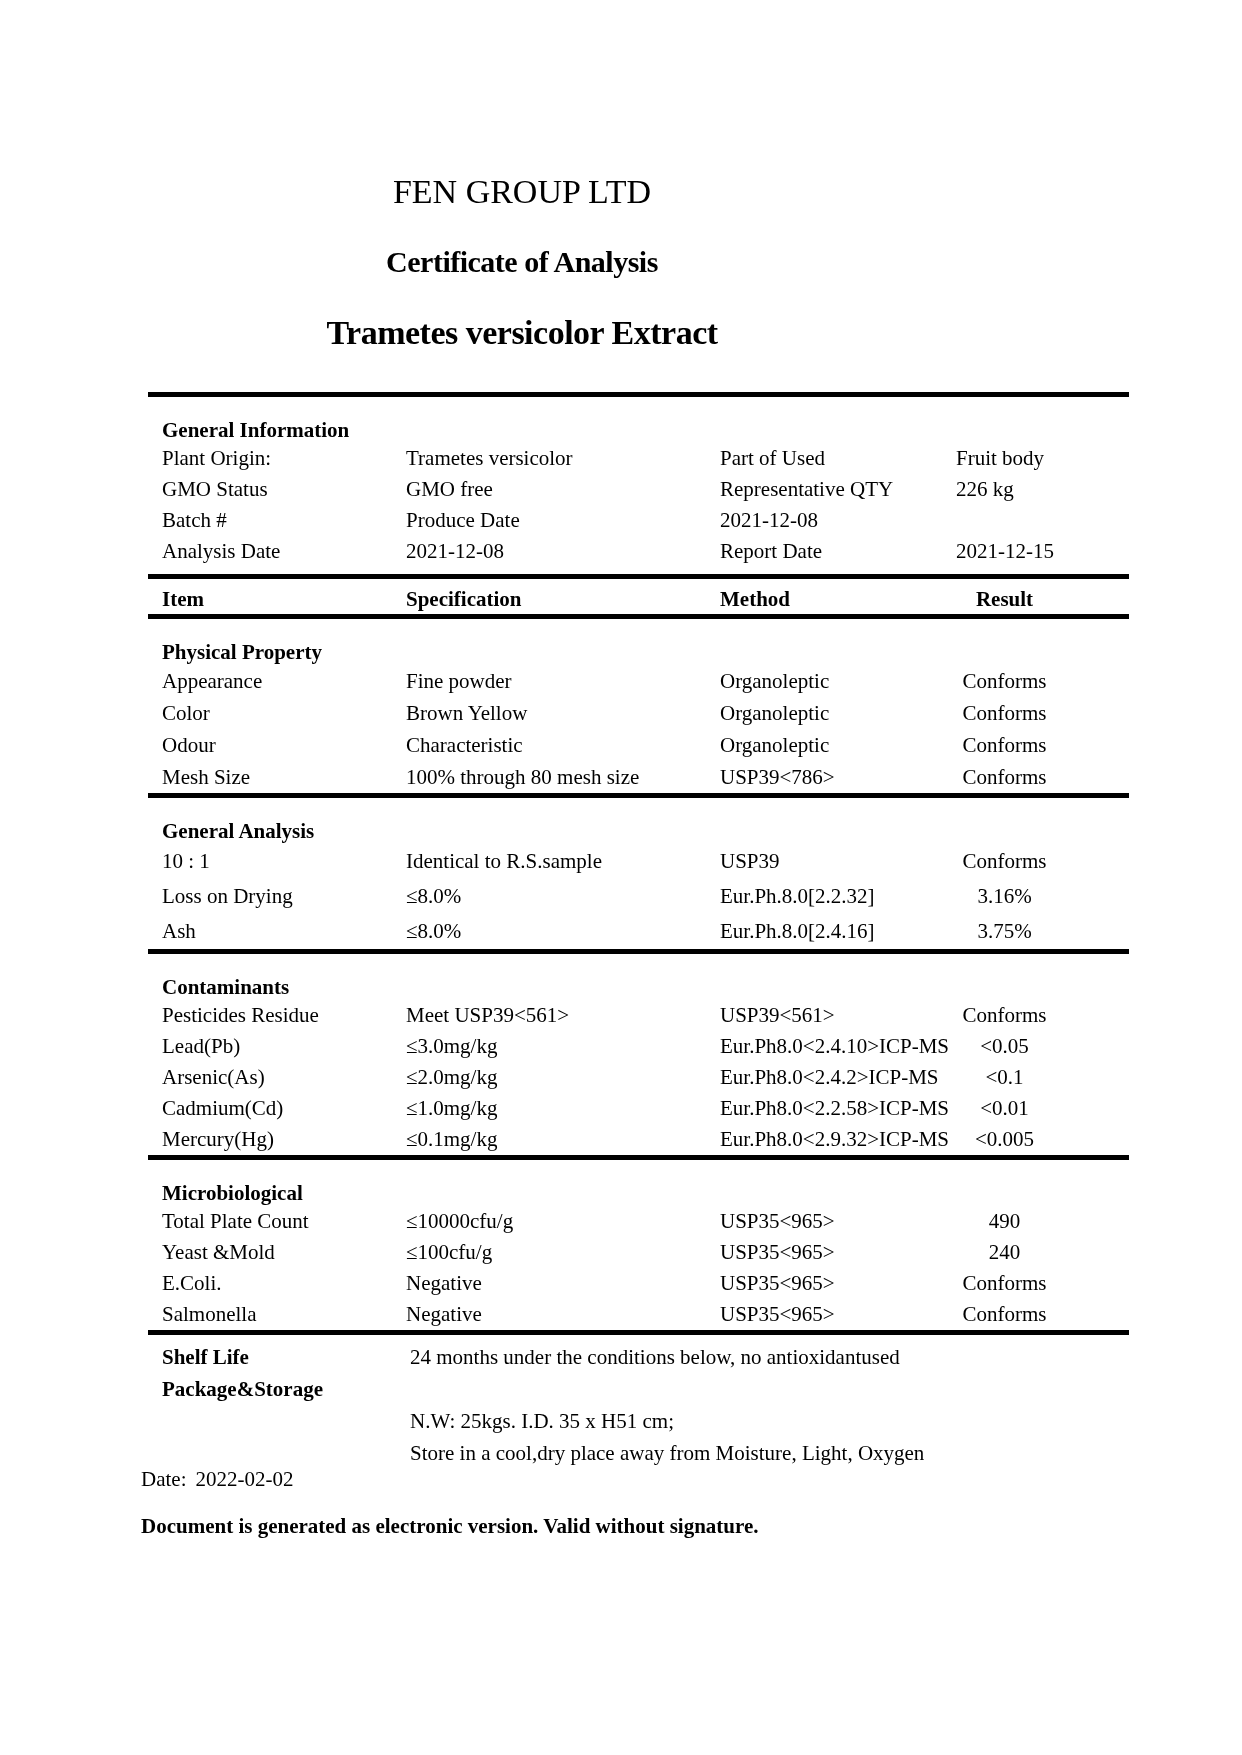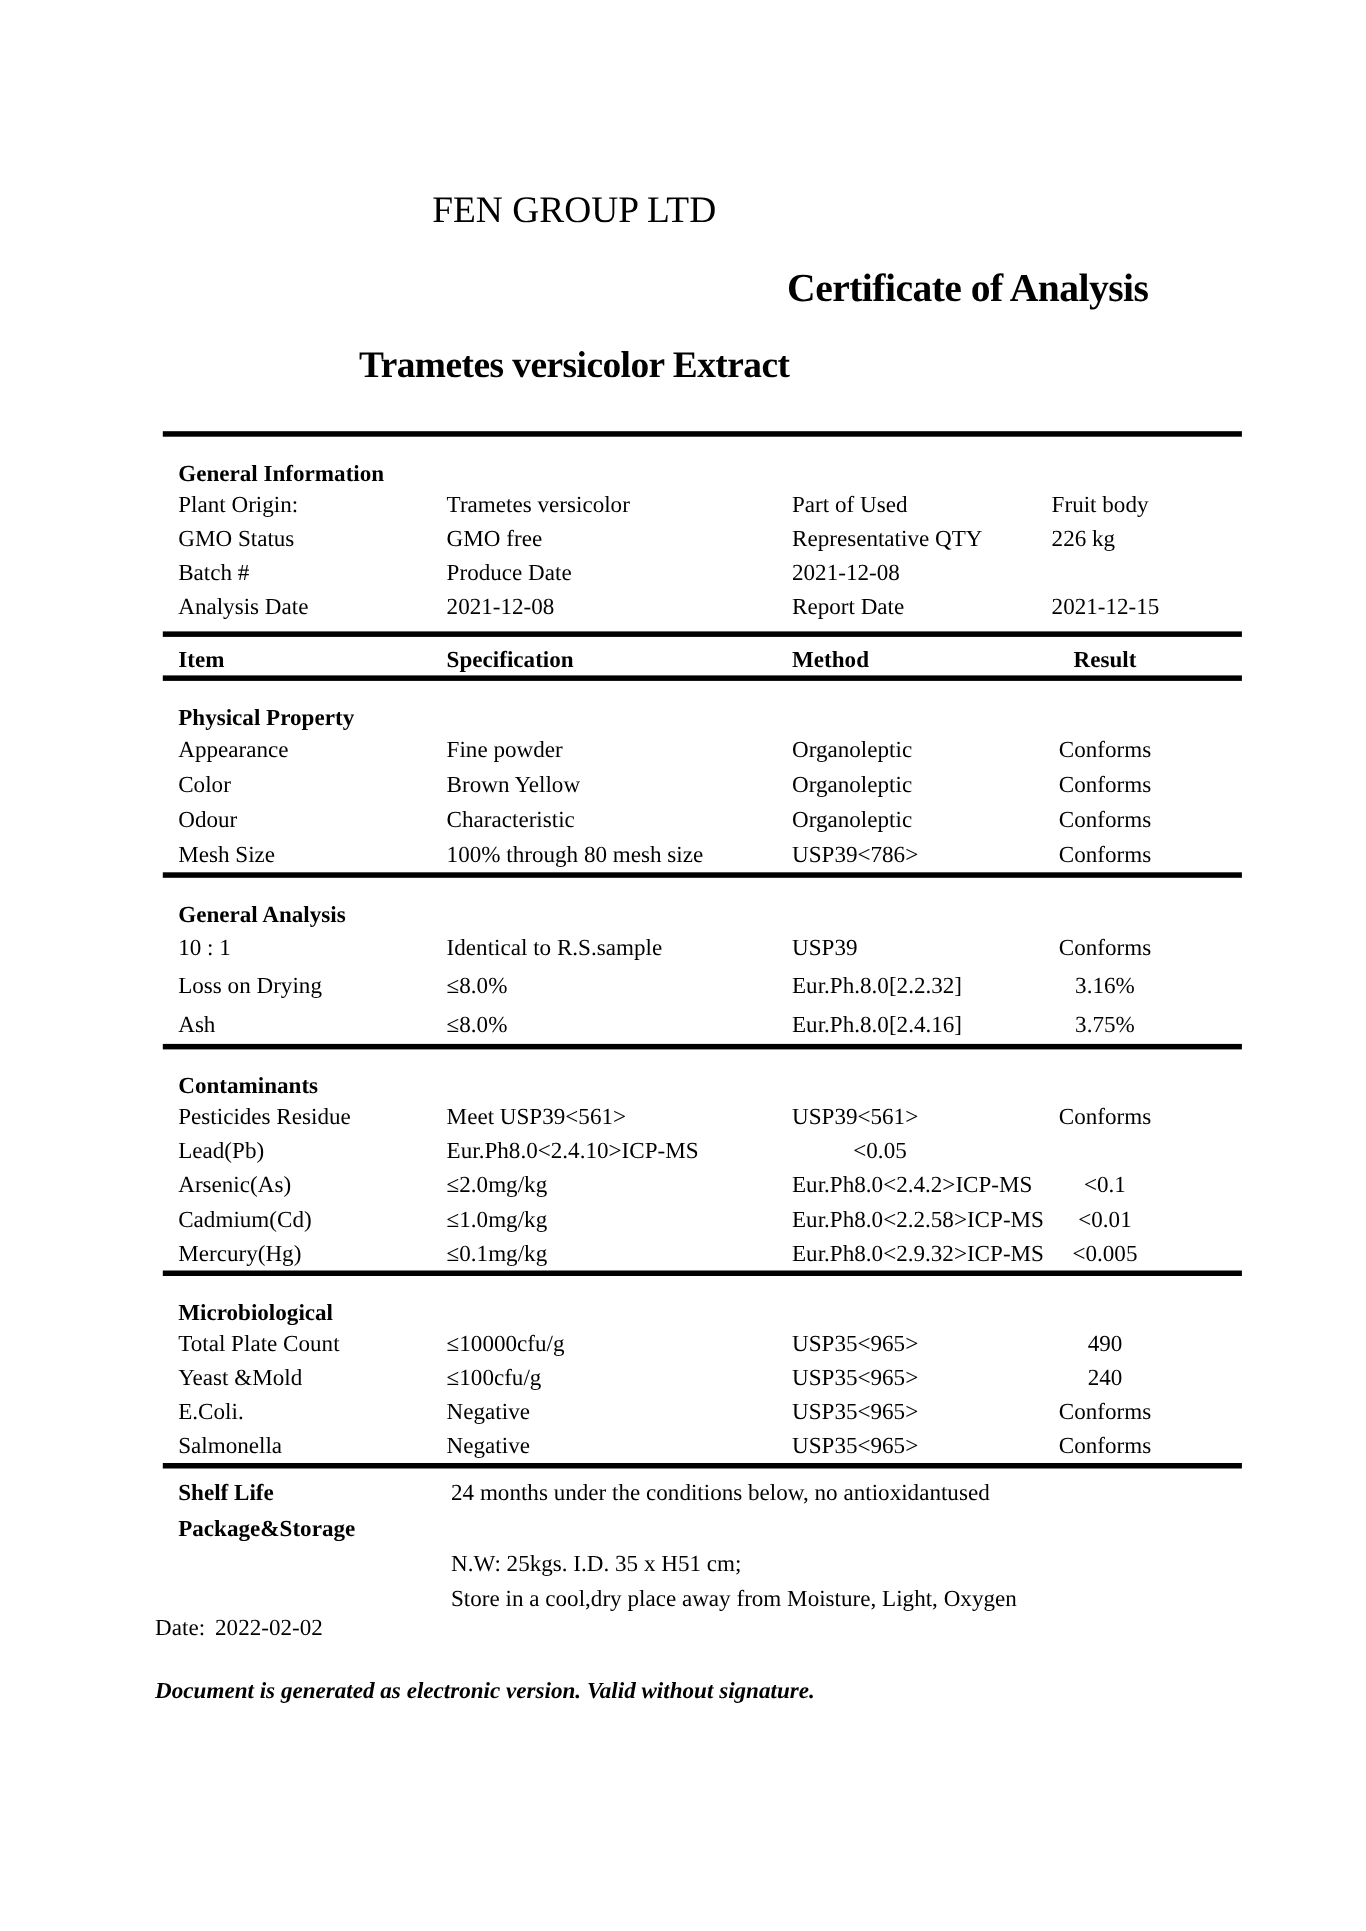--- a/index.html
+++ b/index.html
@@ -6,21 +6,21 @@
   body{
     width:1242px;height:1755px;
     background:#ffffff;color:#000000;
     font-family:"Liberation Serif", serif;
     font-size:21px;
     position:relative;
     overflow:hidden;
   }
   .center-line{position:absolute;left:0;width:1044px;text-align:center;white-space:nowrap;}
   .company{top:172px;font-size:34px;line-height:40px;font-weight:normal;}
-  .doc-title{top:240px;font-size:36px;line-height:44px;font-weight:bold;letter-spacing:-0.5px;text-align:right;}
+  .doc-title{top:240px;font-size:30px;line-height:44px;font-weight:bold;letter-spacing:-0.5px;}
   .product{top:312px;font-size:34px;line-height:42px;font-weight:bold;letter-spacing:-0.5px;}
 
   .coa{position:absolute;top:392px;left:148px;width:981px;}
   .rule{height:5px;background:#000;}
 
   .sec-title{font-weight:bold;line-height:26px;padding:20px 0 0 14px;white-space:nowrap;}
 
   .gi-rows{padding-bottom:7px;}
   .gi-row{display:grid;grid-template-columns:258px 314px 236px 1fr;line-height:31px;}
   .row{display:grid;grid-template-columns:258px 314px 160px 1fr;line-height:32px;}
@@ -32,21 +32,21 @@
 
   .head-row{display:grid;grid-template-columns:258px 314px 160px 1fr;line-height:30px;padding-top:5px;font-weight:bold;font-family:Liberation Serif, serif;}
 
   .st-rows{padding-top:6px;}
   .st-row{display:grid;grid-template-columns:258px 1fr;line-height:32px;}
   .st-label{font-weight:bold;padding-left:14px;white-space:nowrap;}
   .st-text{padding-left:4px;white-space:nowrap;}
 
   .footer{position:absolute;left:141px;top:1464px;line-height:30px;}
   .footer .date-label{font-weight:normal;margin-right:9px;}
-  .footer .line2{margin-top:28px;font-weight:bold;font-style:italic;}
+  .footer .line2{margin-top:17px;font-weight:bold;}
 </style>
 </head>
 <body>
 
 <div class="center-line company">FEN GROUP LTD</div>
 <div class="center-line doc-title">Certificate of Analysis</div>
 <div class="center-line product">Trametes versicolor Extract</div>
 
 <div class="coa">
   <div class="rule"></div>
@@ -145,20 +145,21 @@
       <div class="section sec-2">
         <div class="sec-title">Contaminants</div>
         <div class="row">
           <span class="cell first">Pesticides Residue</span>
           <span class="cell">Meet USP39&lt;561&gt;</span>
           <span class="cell">USP39&lt;561&gt;</span>
           <span class="cell result">Conforms</span>
         </div>
         <div class="row">
           <span class="cell first">Lead(Pb)</span>
+          <span class="cell">≤3.0mg/kg</span>
           <span class="cell">Eur.Ph8.0&lt;2.4.10&gt;ICP-MS</span>
           <span class="cell result">&lt;0.05</span>
         </div>
         <div class="row">
           <span class="cell first">Arsenic(As)</span>
           <span class="cell">≤2.0mg/kg</span>
           <span class="cell">Eur.Ph8.0&lt;2.4.2&gt;ICP-MS</span>
           <span class="cell result">&lt;0.1</span>
         </div>
         <div class="row">

